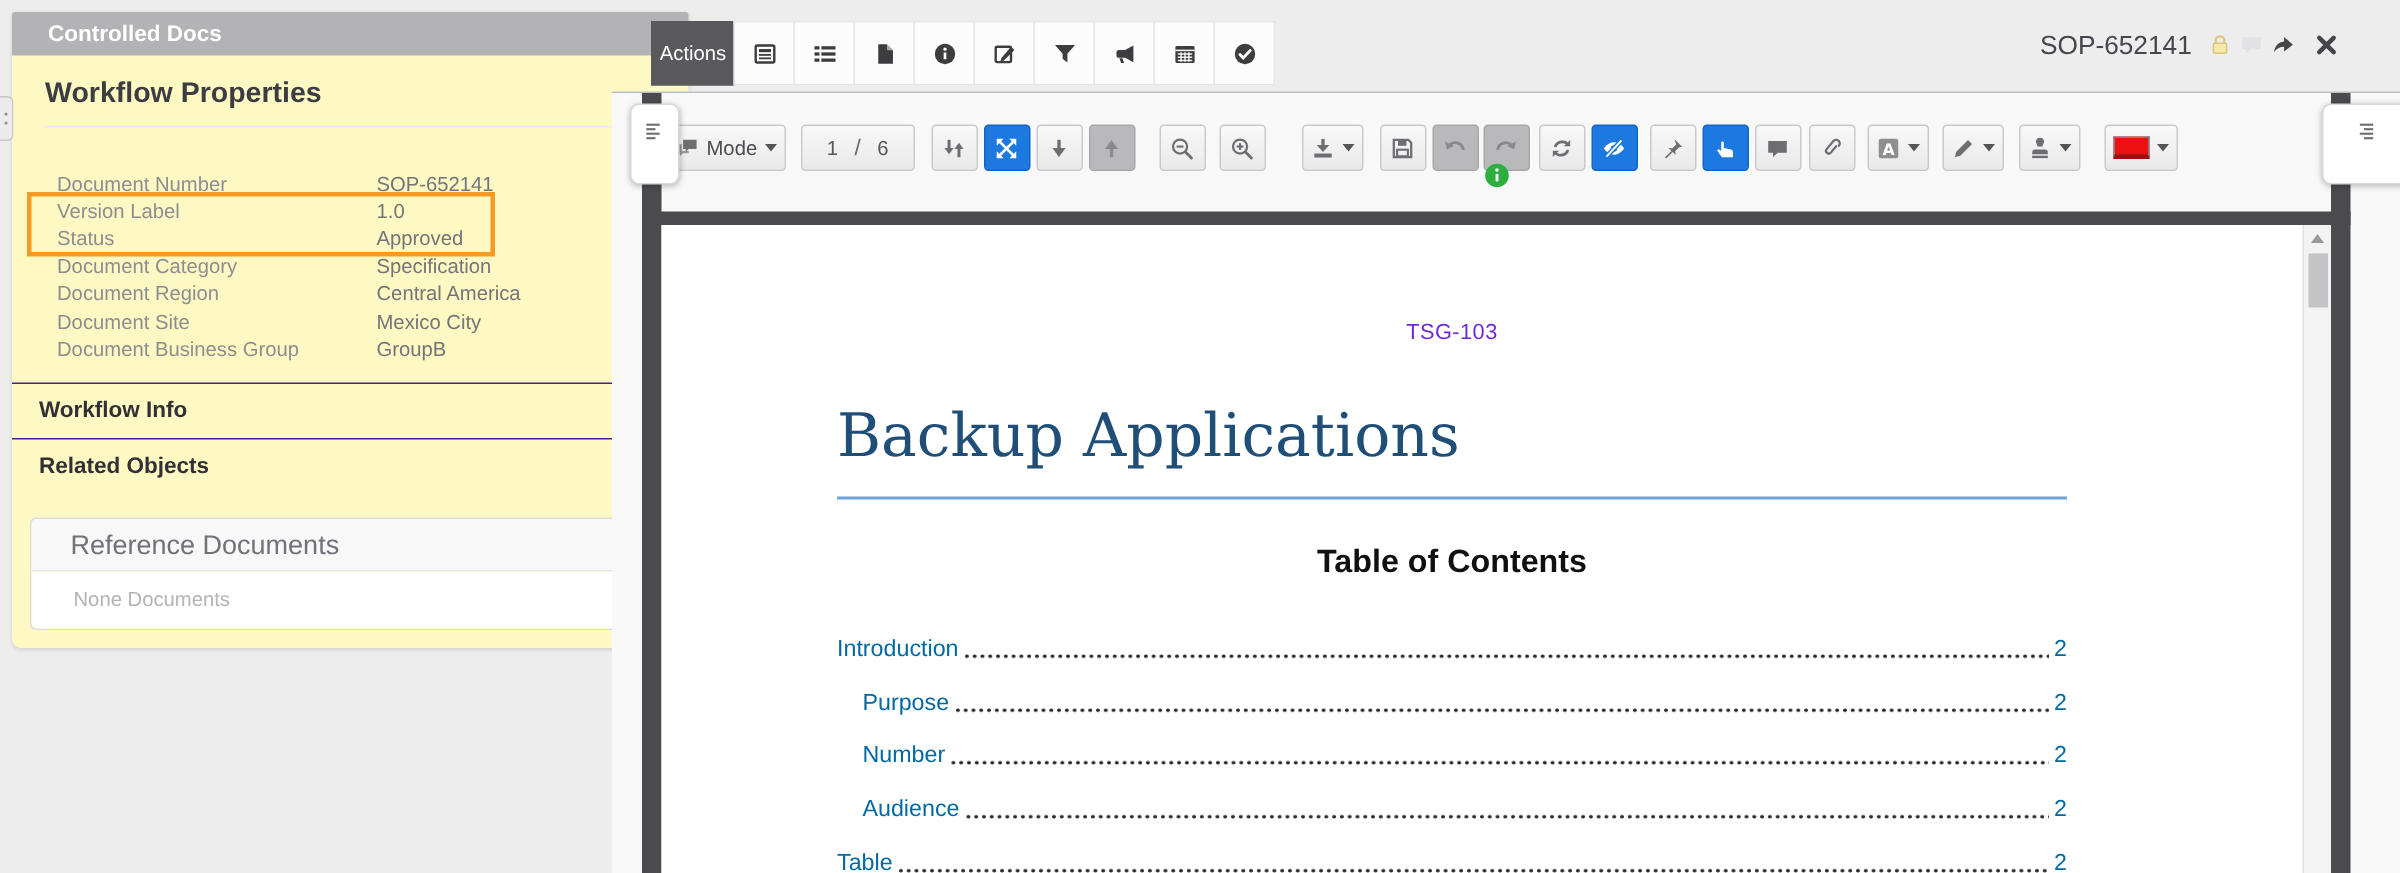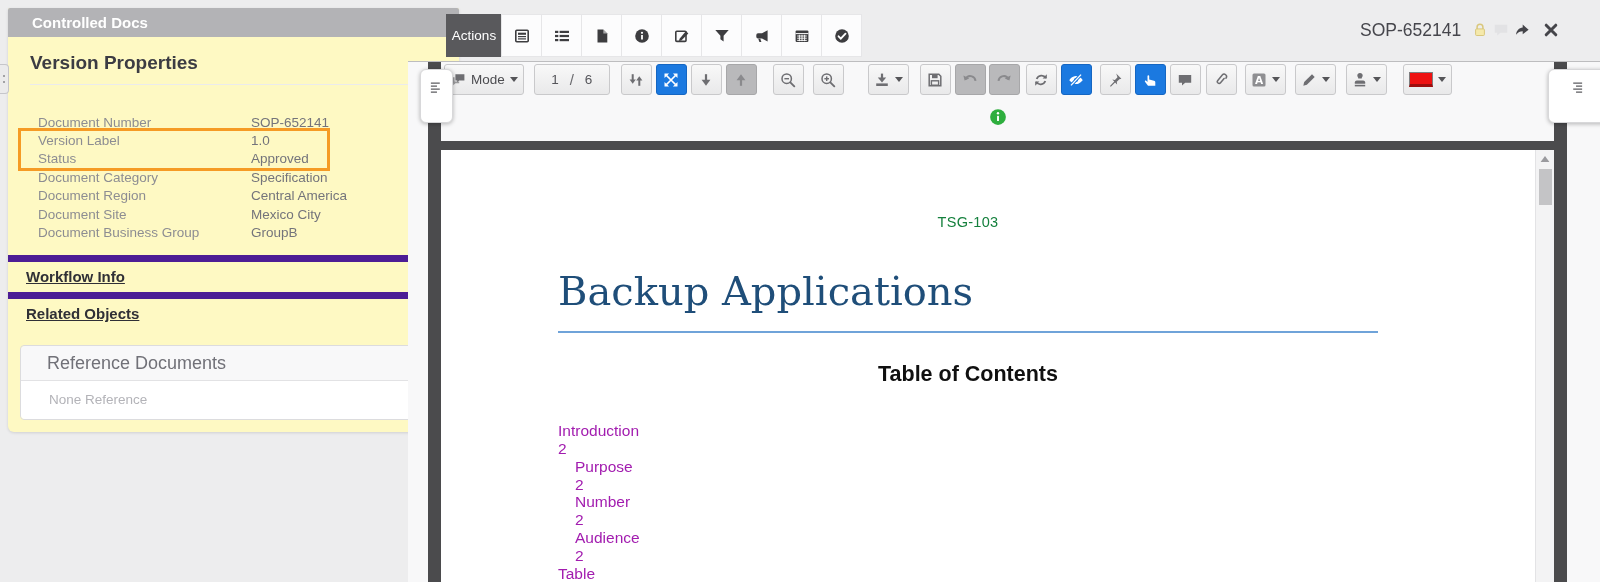--- a/index.html
+++ b/index.html
@@ -14,55 +14,55 @@
   #panel-heading { margin:15px 0 0 22px; font-size:19px; font-weight:600; color:#3c3c43; }
   #panel-divider { margin:10px 0 0 22px; border-top:1px solid #ebebed; }
   #props-wrap { position:relative; margin-top:28px; }
   .prop-row { display:flex; height:18.4px; align-items:center; padding-left:30px; }
   .prop-label { width:213px; font-size:13.5px; color:#8d8d92; }
   .prop-value { font-size:13.5px; color:#74747b; }
   #highlight-box { position:absolute; left:10px; top:15px; width:312px; height:43px;
     border:3px solid #f59b25; pointer-events:none; }
   #section-rows { margin-top:13px; }
   .section-row { display:flex; align-items:center; justify-content:space-between;
-    height:37px; border-top:7px solid #4c1d95; padding:0 20px 0 18px;
-    font-size:15px; font-weight:bold; color:#303036; cursor:pointer;text-decoration:underline; }
+    height:37px; border-top:1px solid #4c1d95; padding:0 20px 0 18px;
+    font-size:15px; font-weight:bold; color:#303036; cursor:pointer; }
   #related-content { margin:16px 12px 0 12px; border:1px solid #dcdcde; border-radius:4px; }
   #ref-docs-header { height:35px; background:#f8f8f9; border-bottom:1px solid #e2e2e4;
     border-radius:4px 4px 0 0; font-size:18px; color:#717178; line-height:35px; padding-left:26px; }
   #ref-docs-empty { height:38px; font-size:13.5px; color:#b3b3b8; line-height:38px;
     padding-left:28px; background:#fff; border-radius:0 0 4px 4px; }
   #collapse-handle { position:absolute; left:0; top:64px; width:9px; height:30px;
     background:#ebebec; border:1px solid #c6c6ca; border-left:none; border-radius:0 4px 4px 0; }
   #collapse-handle i { display:block; width:2px; height:2px; background:#8a8a8e;
     border-radius:50%; margin:4px auto 0; }
   #collapse-handle i:first-child { margin-top:10px; }
 
   
   #tabs { position:absolute; left:434px; top:14px; height:43px; display:flex; }
   .tab { width:41px; height:43px; background:#fcfcfd; border:1px solid #e6e6e8;
     margin-left:-1px; display:flex; align-items:center; justify-content:center;
     color:#3d3d40; cursor:pointer; }
   .tab svg { width:16px; height:16px; }
   .tab.active { width:56px; background:#59595c; border-color:#59595c; color:#fff;
-    font-size:13.5px; margin-left:12px; }
+    font-size:13.5px; margin-left:0; }
   #doc-id-cluster { position:absolute; left:1360px; top:16px; height:28px;
     display:flex; align-items:center; gap:5px; }
   #doc-number { font-size:17.5px; color:#46464c; margin-right:6px; }
   #doc-id-cluster .hicon { width:16px; height:16px; display:flex; align-items:center; cursor:pointer; }
   #doc-id-cluster .hicon svg { width:16px; height:16px; }
 
   
   #viewer { position:absolute; left:408px; top:61px; width:1192px; height:521px;
     background:#f8f8f9; border-top:1px solid #bdbdbf; }
   #bar-left  { position:absolute; left:20px; top:0; width:13px; height:521px; background:#4b4b4d; }
   #bar-right { position:absolute; left:1146px; top:0; width:13px; height:521px; background:#4b4b4d; }
   #bar-top   { position:absolute; left:20px; top:79px; width:1139px; height:9px; background:#4b4b4d; }
 
-  #toolbar { position:absolute; left:36px; top:2px; height:31px; display:flex; align-items:flex-start;text-align:right; }
+  #toolbar { position:absolute; left:36px; top:21px; height:31px; display:flex; align-items:flex-start;text-align:right; }
   .tbtn { height:31px; min-width:31px; border:1px solid #c9c9cb; border-radius:3px;
     background:linear-gradient(#f8f8f8,#e9e9ea); color:#6e6e72; display:flex;
     align-items:center; justify-content:center; gap:5px; padding:0 5px; cursor:pointer; }
   .tbtn svg { width:16px; height:16px; flex:none; }
   .tbtn.active { background:#1b79e0; border-color:#1566c2; color:#fff; }
   .tbtn.disabled { background:#b9b9bb; border-color:#a7a7a9; color:#8a8a8d; cursor:default; }
   .tbtn .lbl { font-size:13.5px; color:#4c4c50; }
   .tbtn .caret { width:0; height:0; border-left:4px solid transparent;
     border-right:4px solid transparent; border-top:5px solid #555558; }
   .tbtn.page-box { width:76px; font-size:13.5px; color:#55555a; }
@@ -85,40 +85,40 @@
     background:#f3f3f4; border-left:1px solid #e3e3e5; }
   #scroll-up { height:17px; display:flex; align-items:center; justify-content:center; cursor:pointer; }
   #scroll-up svg { width:10px; height:8px; }
   #scroll-thumb { margin:2px auto 0; width:13px; height:36px; background:#c4c4c6; cursor:pointer; }
 
   
   #page { position:absolute; left:33px; top:88px; width:1094px; height:433px;
     background:#fff; overflow:hidden; }
   #page-content { position:absolute; left:117px; top:0; width:820px; height:433px; }
   #doc-code { position:absolute; top:64px; width:100%; text-align:center;
-    font-size:14.5px; color:#15803d; letter-spacing:.3px; }
+    font-size:14.5px; color:#6d28d9; letter-spacing:.3px; }
   #doc-title { position:absolute; top:118px; left:0; font-family:"DejaVu Serif","Liberation Serif",serif;
     font-size:40px; color:#1f4e79; }
   #title-rule { position:absolute; top:181px; left:0; width:820px; border-top:2.5px solid #6fa3d9; }
   #toc-title { position:absolute; top:212px; width:100%; text-align:center;
     font-size:21.5px; font-weight:bold; color:#101010; }
   .toc-row { position:absolute; left:0; width:820px; height:20px; display:flex;
-    align-items:flex-start; font-size:15.5px; color:#a21caf; cursor:pointer;flex-direction:column; }
+    align-items:flex-end; font-size:15.5px; color:#0369a1; cursor:pointer; }
   .toc-row.lvl2 { padding-left:17px; }
   .toc-dots { flex:1; align-self:stretch; margin:0 3px;
     background-image:radial-gradient(circle, #2b2b2b 1.05px, transparent 1.35px);
     background-size:5.2px 3px; background-repeat:repeat-x; background-position:left bottom 3px; }
   .chev { width:14px; height:14px; }
 </style>
 </head>
 <body>
 
 <div id="left-card">
   <div id="panel-header">Controlled Docs</div>
-  <div id="panel-heading">Version Properties</div>
+  <div id="panel-heading">Workflow Properties</div>
   <div id="panel-divider"></div>
   <div id="props-wrap">
     <div id="highlight-box" style="border-color: rgb(245, 155, 37);"></div>
   <div class="prop-row">
         <span class="prop-label">Document Number</span>
                  <span class="prop-value">SOP-652141</span>
       </div>
       <div class="prop-row">
         <span class="prop-label">Version Label</span>
                  <span class="prop-value">1.0</span>
@@ -153,21 +153,21 @@
     </div>
     <div class="section-row">
       <span>Related Objects</span>
       <svg class="chev" viewBox="0 0 16 16">
           <path d="M2.5 11L8 5.5 13.5 11" fill="none" stroke="#303036" stroke-width="2.4" stroke-linecap="round"></path>
         </svg>
     </div>
   </div>
   <div id="related-content">
     <div id="ref-docs-header">Reference Documents</div>
-    <div id="ref-docs-empty">None Reference</div>
+    <div id="ref-docs-empty">None Documents</div>
   </div>
 </div>
 <div id="collapse-handle">
     <i></i>
     <i></i>
   </div>
 
 <div id="tabs">
     <div class="tab active">Actions</div>
     <div class="tab">

